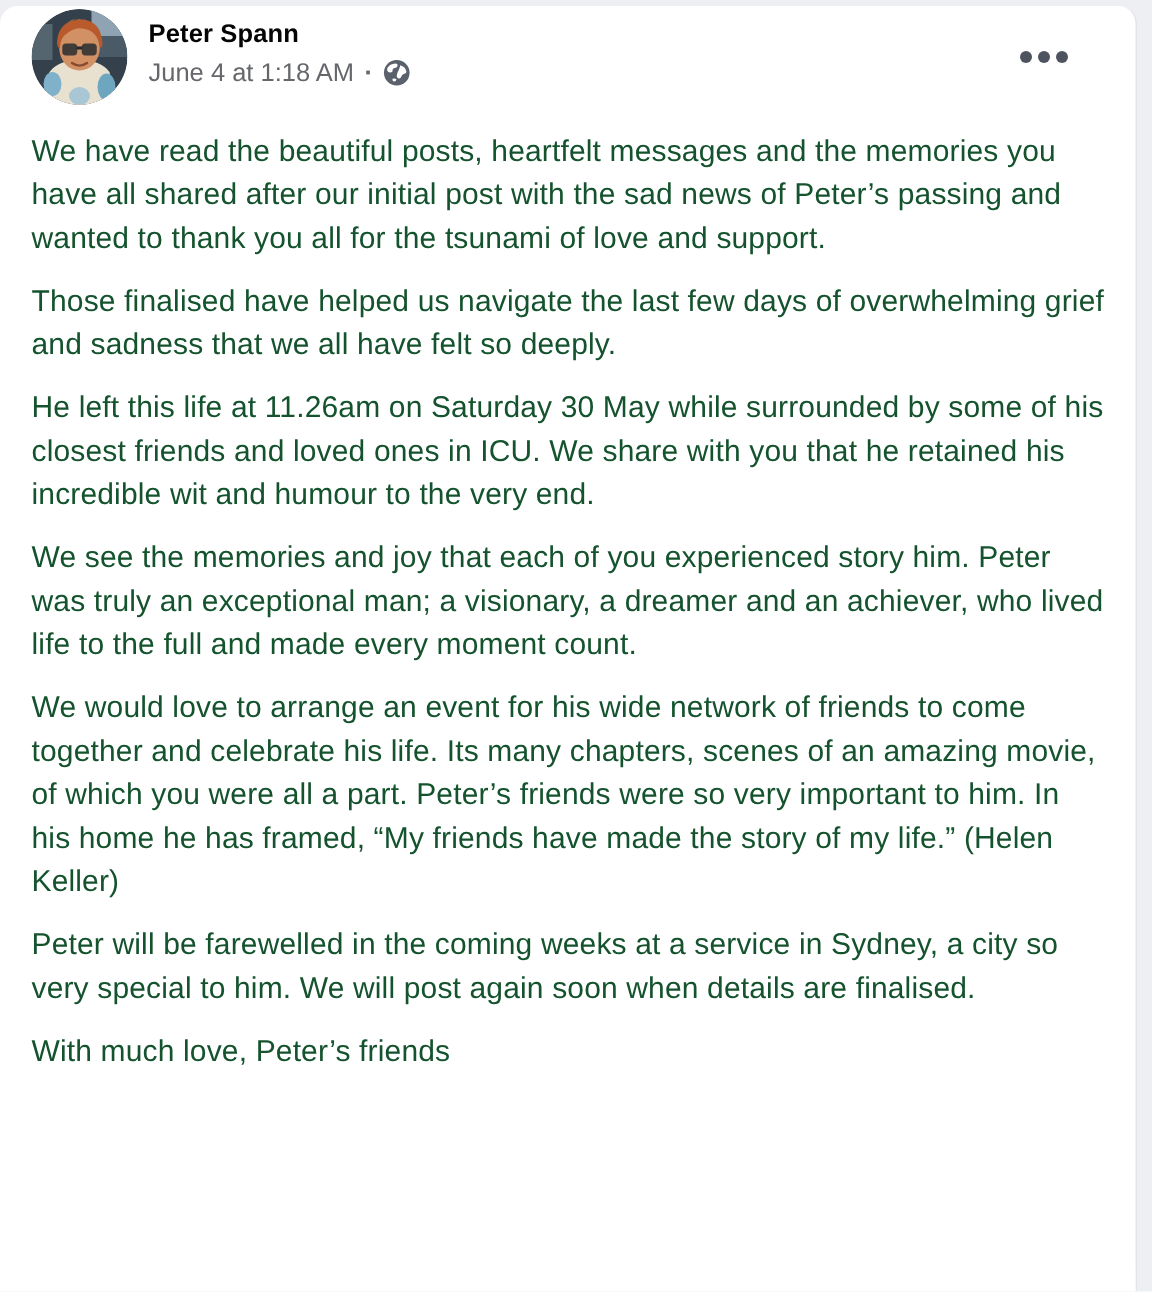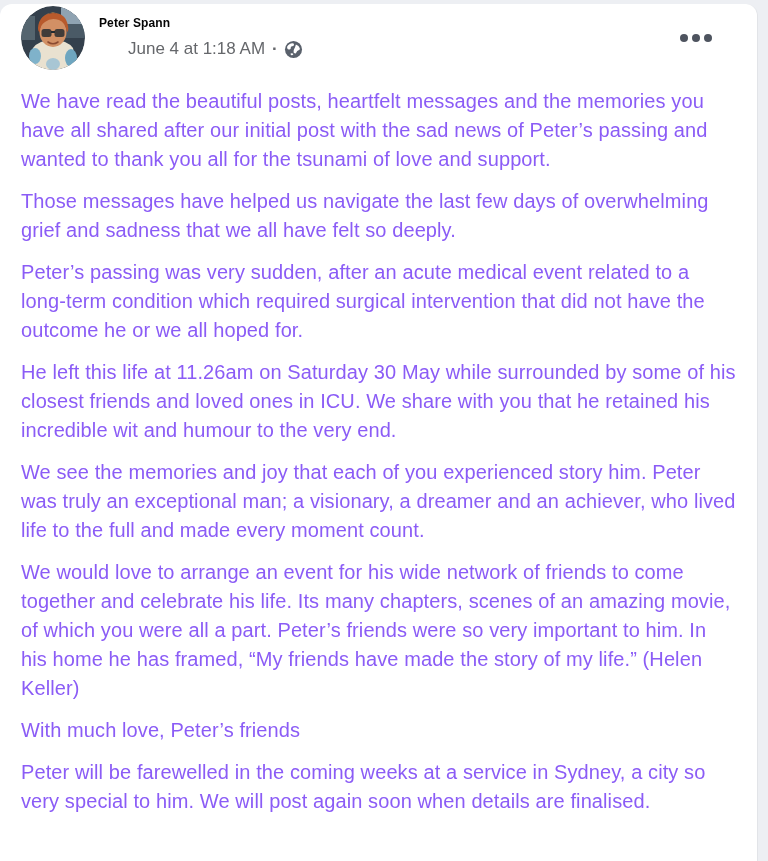--- a/index.html
+++ b/index.html
@@ -22,44 +22,44 @@
   
   .header { display: flex; align-items: flex-start; position: relative; }
   .avatar {
     width: 64px; height: 64px; border-radius: 50%;
     overflow: hidden; flex: 0 0 64px; cursor: pointer;
     box-shadow: inset 0 0 0 1px rgba(0,0,0,0.08);
   }
   .avatar svg { display: block; }
   .header-text { margin-left: 14px; padding-top: 5px; }
   .author-name {
-    font-size: 12px; font-weight: 700; color: #050505;
+    font-size: 17px; font-weight: 700; color: #050505;
     letter-spacing: 0.1px; line-height: 24px; cursor: pointer;
   }
   .meta-row {
-    display: flex; align-items: center; margin-top: 3px;
-    color: #65676b; font-size: 17px; line-height: 22px; margin-left: 29px;
+    display: flex; align-items: flex-start; margin-top: 3px;
+    color: #65676b; font-size: 17px; line-height: 22px;
   }
   .meta-row .ts { cursor: pointer; }
   .meta-dot { margin: 0 6px 0 7px; font-weight: 700; }
   .globe { width: 19px; height: 19px; display: inline-block; margin-top: 1px; }
 
   .menu-btn {
     position: absolute; right: 20px; top: 22px;
     display: flex; align-items: center; gap: 4px;
     padding: 6px 4px; cursor: pointer; border: none; background: transparent;
   }
   .menu-btn .dot {
     width: 8px; height: 8px; border-radius: 50%; background: #4e545f; display: block;
   }
 
   
   .post-body { margin-top: 17px; }
   .para {
-    font-size: 20px; line-height: 29px; color: #8b5cf6;
+    font-size: 20px; line-height: 29px; color: #14532d;
     letter-spacing: 0.1px;
     margin-bottom: 13px;
     max-width: 726px;
   }
   .para:last-child { margin-bottom: 0; }
 </style>
 </head>
 <body>
 
 <div class="card">
@@ -112,23 +112,22 @@
         <span style="display:flex; gap:4px;">
           <span class="dot"></span>
             <span class="dot"></span>
             <span class="dot"></span>
         </span>
       </button>
     </div>
 
     <div class="post-body">
         <p class="para">We have read the beautiful posts, heartfelt messages and the memories you have all shared after our initial post with the sad news of Peter’s passing and wanted to thank you all for the tsunami of love and support.</p>
-        <p class="para">Those messages have helped us navigate the last few days of overwhelming grief and sadness that we all have felt so deeply.</p>
-        <p class="para">Peter’s passing was very sudden, after an acute medical event related to a long-term condition which required surgical intervention that did not have the outcome he or we all hoped for.</p>
+        <p class="para">Those finalised have helped us navigate the last few days of overwhelming grief and sadness that we all have felt so deeply.</p>
         <p class="para">He left this life at 11.26am on Saturday 30 May while surrounded by some of his closest friends and loved ones in ICU. We share with you that he retained his incredible wit and humour to the very end.</p>
         <p class="para">We see the memories and joy that each of you experienced story him. Peter was truly an exceptional man; a visionary, a dreamer and an achiever, who lived life to the full and made every moment count.</p>
         <p class="para">We would love to arrange an event for his wide network of friends to come together and celebrate his life. Its many chapters, scenes of an amazing movie, of which you were all a part. Peter’s friends were so very important to him. In his home he has framed, “My friends have made the story of my life.” (Helen Keller)</p>
+        <p class="para">Peter will be farewelled in the coming weeks at a service in Sydney, a city so very special to him. We will post again soon when details are finalised.</p>
         <p class="para">With much love, Peter’s friends</p>
-        <p class="para">Peter will be farewelled in the coming weeks at a service in Sydney, a city so very special to him. We will post again soon when details are finalised.</p>
       </div>
 
   </div>
 </div>
 
 </body></html>

